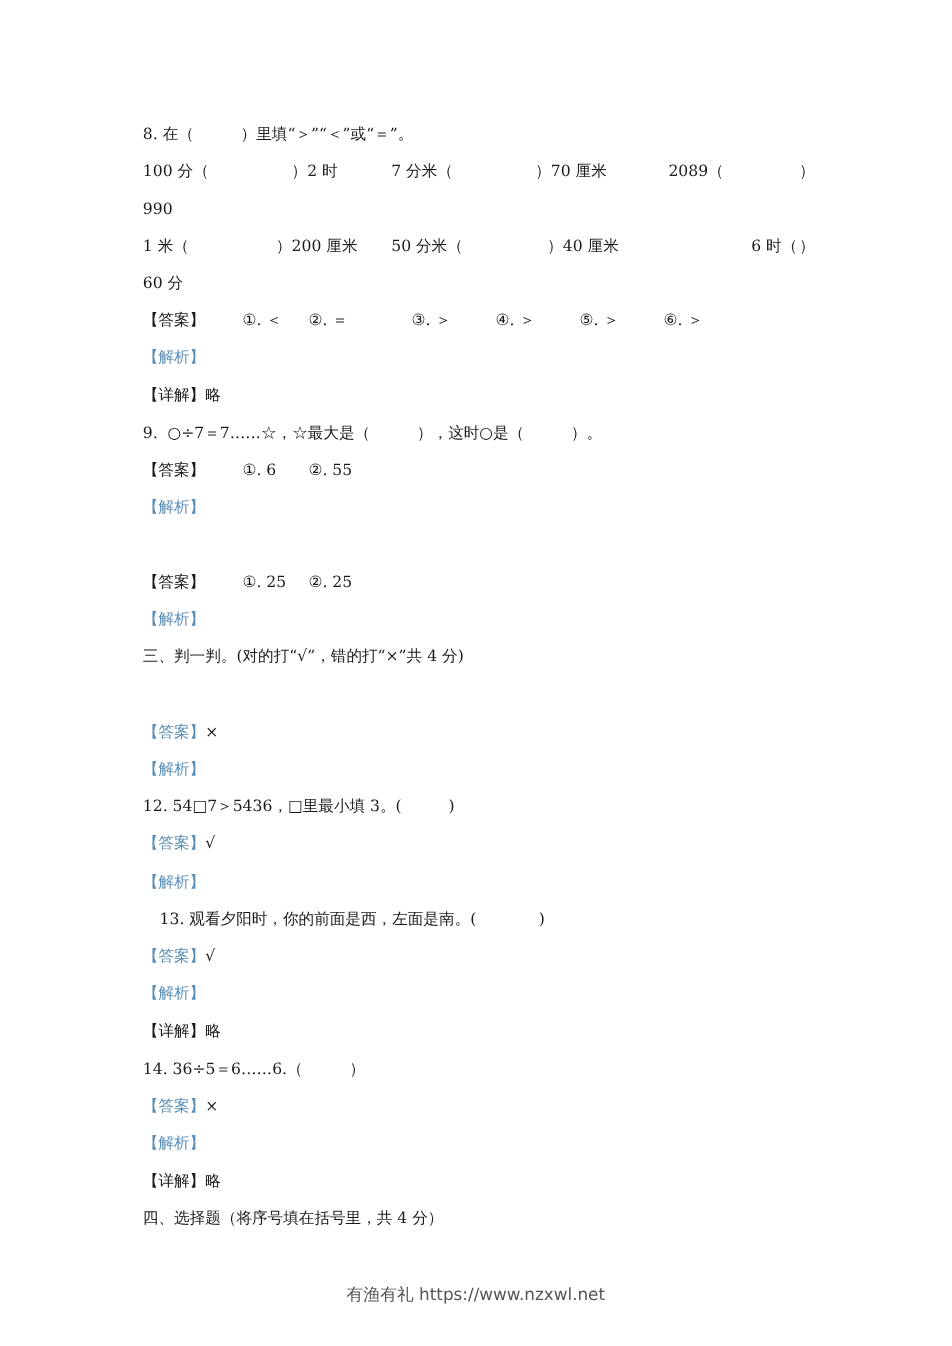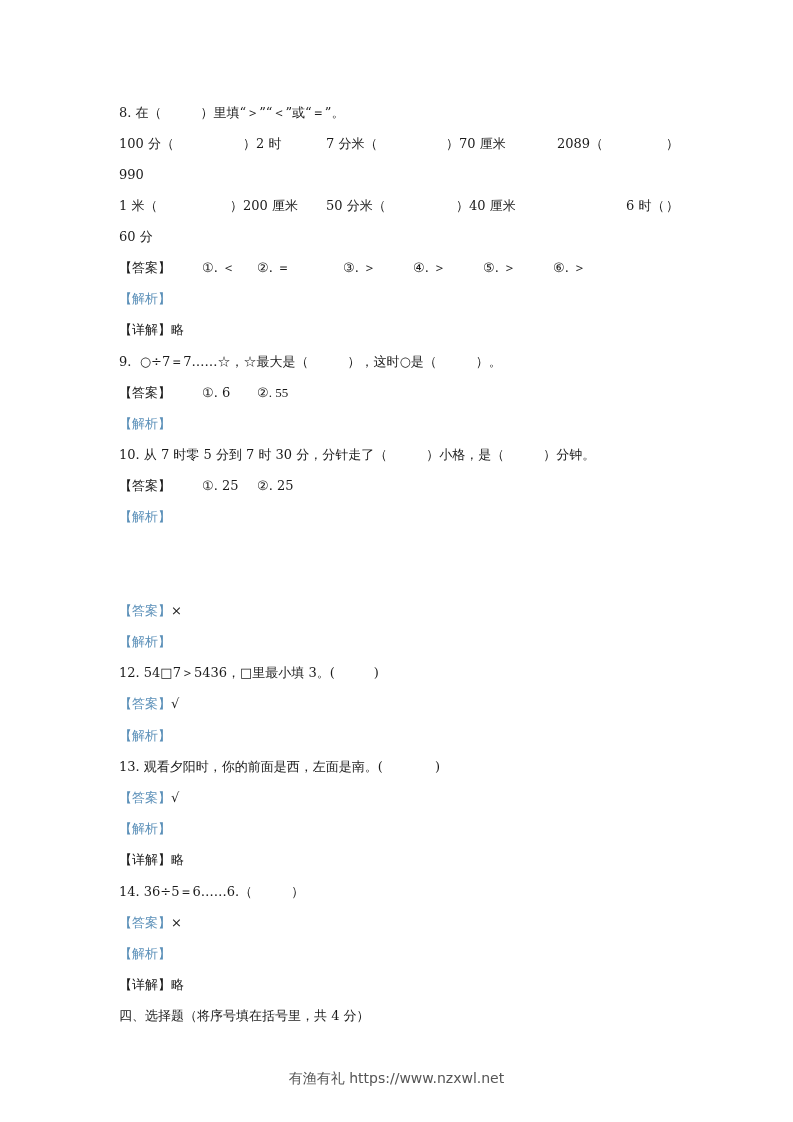--- a/index.html
+++ b/index.html
@@ -98,41 +98,41 @@
     <span class="ans-item" style="left:483px; top:259px;">⑤. ＞</span>
     <span class="ans-item" style="left:553px; top:259px;">⑥. ＞</span>
   </div>
   <div class="line label-blue" style="top:290px;">【解析】</div>
   <div class="line" style="top:321px;"><span class="label-dark">【详解】</span><span>略</span></div>
 
   <div class="line" style="top:353px;">9.  ○÷7＝7……☆，☆最大是（　　　），这时○是（　　　）。</div>
   <div>
     <span class="seg label-blue" style="left:119px; top:384px;">【答案】</span>
     <span class="ans-item" style="left:202px; top:384px;">①. 6</span>
-    <span class="ans-item" style="left:257px; top:384px;font-family:Liberation Serif, serif;">②. 55</span>
+    <span class="ans-item" style="left:257px; top:384px;">②. 55</span>
   </div>
   <div class="line label-blue" style="top:415px;">【解析】</div>
 
-  <div class="line" style="top:446px;">10. 从 7 时零 5 分到 7 时 30 分，分针走了（　　　）小格，是（　　　）分钟。</div>
   <div>
     <span class="seg label-blue" style="left:119px; top:477px;">【答案】</span>
     <span class="ans-item" style="left:202px; top:477px;">①. 25</span>
     <span class="ans-item" style="left:257px; top:477px;">②. 25</span>
   </div>
   <div class="line label-blue" style="top:508px;">【解析】</div>
 
+  <div class="line" style="top:539px;">三、判一判。(对的打“√”，错的打“×”共 4 分)</div>
 
   <div class="line" style="top:602px;"><span class="label-blue">【答案】</span><span>×</span></div>
   <div class="line label-blue" style="top:633px;">【解析】</div>
 
   <div class="line" style="top:664px;">12. 54□7＞5436，□里最小填 3。(　　　)</div>
   <div class="line" style="top:695px;"><span class="label-blue">【答案】</span><span>√</span></div>
   <div class="line label-blue" style="top:727px;">【解析】</div>
 
-  <div class="line" style="top:758px;">13. 观看夕阳时，你的前面是西，左面是南。(　　　　)</div>
+  <div class="line" style="top:758px;margin-left:14px;">13. 观看夕阳时，你的前面是西，左面是南。(　　　　)</div>
   <div class="line" style="top:789px;"><span class="label-blue">【答案】</span><span>√</span></div>
   <div class="line label-blue" style="top:820px;">【解析】</div>
   <div class="line" style="top:851px;"><span class="label-dark">【详解】</span><span>略</span></div>
 
   <div class="line" style="top:883px;">14. 36÷5＝6……6.（　　　）</div>
   <div class="line" style="top:914px;"><span class="label-blue">【答案】</span><span>×</span></div>
   <div class="line label-blue" style="top:945px;">【解析】</div>
   <div class="line" style="top:976px;"><span class="label-dark">【详解】</span><span>略</span></div>
 
   <div class="line" style="top:1007px;">四、选择题（将序号填在括号里，共 4 分）</div>

